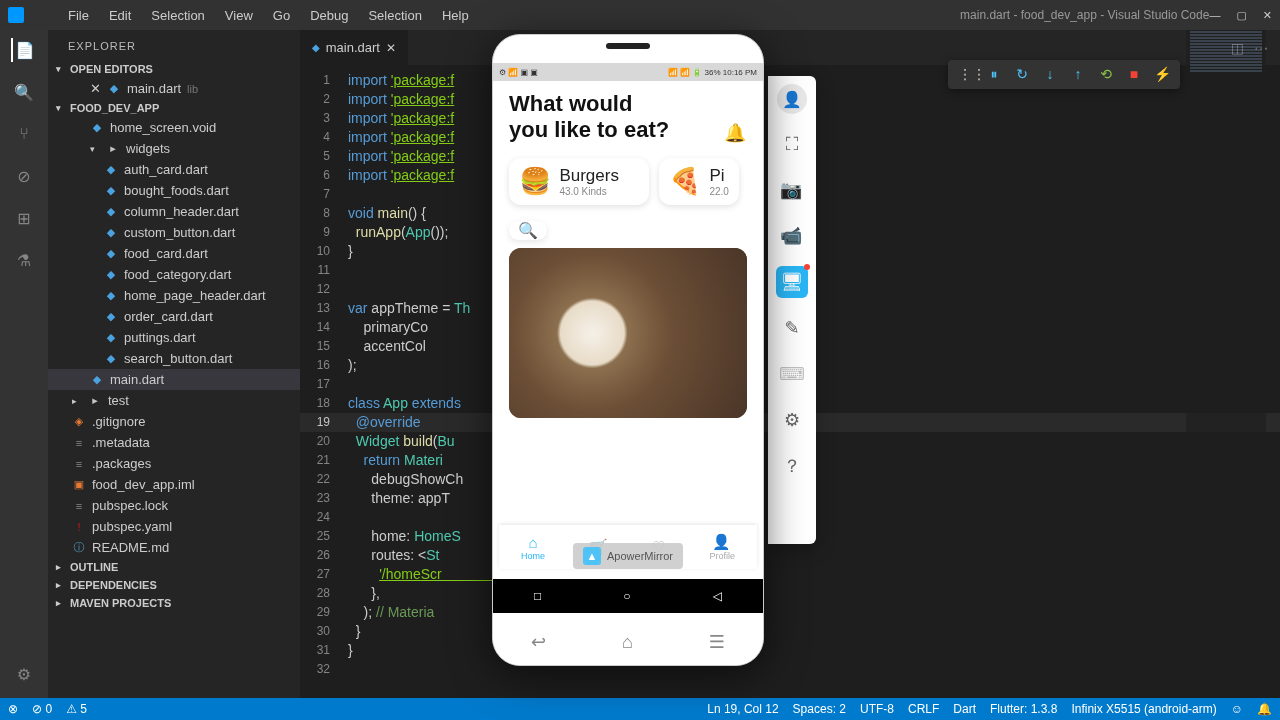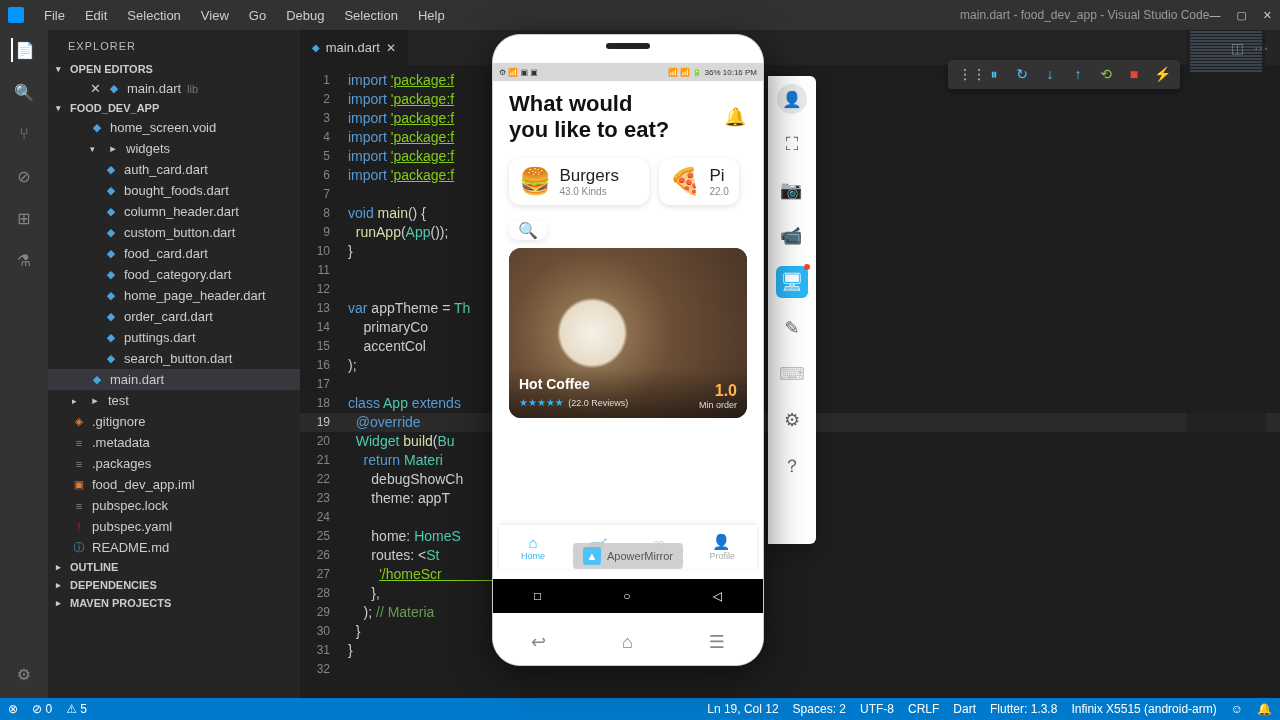--- a/index.html
+++ b/index.html
@@ -1,21 +1,21 @@
 <!DOCTYPE html>
 <html><head>
 <meta charset="utf-8">
 <style>
 * { margin: 0; padding: 0; box-sizing: border-box; font-family: -apple-system, 'Segoe UI', sans-serif; }
 body { background: #1e1e1e; color: #ccc; width: 1280px; height: 720px; overflow: hidden; position: relative; }
 
 
 .titlebar { height: 30px; background: #323233; display: flex; align-items: center; padding: 0 8px; font-size: 13px; }
 .titlebar .logo { width: 16px; height: 16px; background: #0098ff; border-radius: 2px; margin-right: 12px; }
-.menu-items { display: flex; gap: 4px; }
+.menu-items { display: flex; gap: 4px; margin-left: 24px; }
 .menu-items span { padding: 4px 8px; cursor: pointer; }
 .titlebar .title { flex: 1; text-align: right; color: #999; font-size: 12px; }
 .win-controls { display: flex; gap: 16px; color: #ccc; font-size: 11px; }
 
 
 .activitybar { position: absolute; left: 0; top: 30px; bottom: 22px; width: 48px; background: #333; display: flex; flex-direction: column; align-items: center; padding-top: 8px; gap: 18px; }
 .activitybar .icon { width: 24px; height: 24px; color: #858585; cursor: pointer; display: flex; align-items: center; justify-content: center; }
 .activitybar .icon.active { color: #fff; border-left: 2px solid #fff; margin-left: -2px; padding-left: 2px; }
 .activitybar .bottom { margin-top: auto; margin-bottom: 12px; }
 
@@ -60,21 +60,21 @@
 
 
 .statusbar { position: absolute; left: 0; right: 0; bottom: 0; height: 22px; background: #007acc; display: flex; align-items: center; font-size: 12px; color: #fff; padding: 0 8px; gap: 14px; }
 .statusbar .right { margin-left: auto; display: flex; gap: 14px; }
 
 
 .phone { position: absolute; left: 492px; top: 34px; width: 272px; height: 632px; background: #fff; border-radius: 28px; box-shadow: 0 8px 40px rgba(0,0,0,.6); z-index: 20; overflow: hidden; border: 1px solid #ccc; }
 .phone-notch { position: absolute; top: 8px; left: 50%; transform: translateX(-50%); width: 44px; height: 6px; background: #222; border-radius: 3px; }
 .phone-status { position: absolute; top: 28px; left: 0; right: 0; height: 18px; background: #d8d8d8; font-size: 8px; display: flex; align-items: center; justify-content: space-between; padding: 0 6px; color: #333; }
 .phone-content { position: absolute; top: 46px; left: 6px; right: 6px; bottom: 76px; background: #fff; padding: 10px; overflow: hidden; }
-.app-header { display: flex; justify-content: space-between; align-items: center; }
+.app-header { display: flex; justify-content: space-between; align-items: flex-end; }
 .app-title { font-size: 22px; font-weight: 800; color: #111; line-height: 1.2; }
 .bell { font-size: 18px; color: #29b6f6; }
 .cat-row { display: flex; gap: 10px; margin-top: 14px; }
 .cat-card { background: #fff; border-radius: 12px; box-shadow: 0 2px 6px rgba(0,0,0,.12); padding: 8px 10px; display: flex; align-items: center; gap: 8px; min-width: 140px; }
 .cat-card .emoji { font-size: 26px; }
 .cat-card .name { font-size: 17px; font-weight: 400; color: #222; }
 .cat-card .sub { font-size: 10px; color: #888; }
 .search-row { display: flex; gap: 8px; margin-top: 16px; }
 .search-box { flex: 1; border-radius: 10px; box-shadow: 0 2px 6px rgba(0,0,0,.1); padding: 10px 12px; font-size: 12px; color: #999; }
 .search-btn { width: 38px; border-radius: 10px; box-shadow: 0 2px 6px rgba(0,0,0,.1); display: flex; align-items: center; justify-content: center; font-size: 16px; }
@@ -476,31 +476,20 @@
             <div class="name">Pi</div>
             <div class="sub">22.0</div>
           </div>
       </div>
     </div>
     <div class="search-row">
       <div class="search-btn">🔍</div>
     </div>
     <div class="food-card">
       <div class="food-card-img"></div>
-      <div class="food-card-overlay">
-        <div>
-          <div class="fc-name">Hot Coffee</div>
-          <span class="fc-stars">★★★★★</span>
-          <span class="fc-rev">(22.0 Reviews)</span>
-        </div>
-        <div class="fc-right">
-          <div class="fc-num">1.0</div>
-          <div class="fc-min">Min order</div>
-        </div>
-      </div>
     </div>
   </div>
   <div class="bottom-nav">
     <div class="nav-item active"><span class="ni">⌂</span><span>Home</span></div>
     <div class="nav-item">
         <span class="ni">🛒</span>
       </div>
     <div class="nav-item">
         <span class="ni">♡</span>
       </div>

